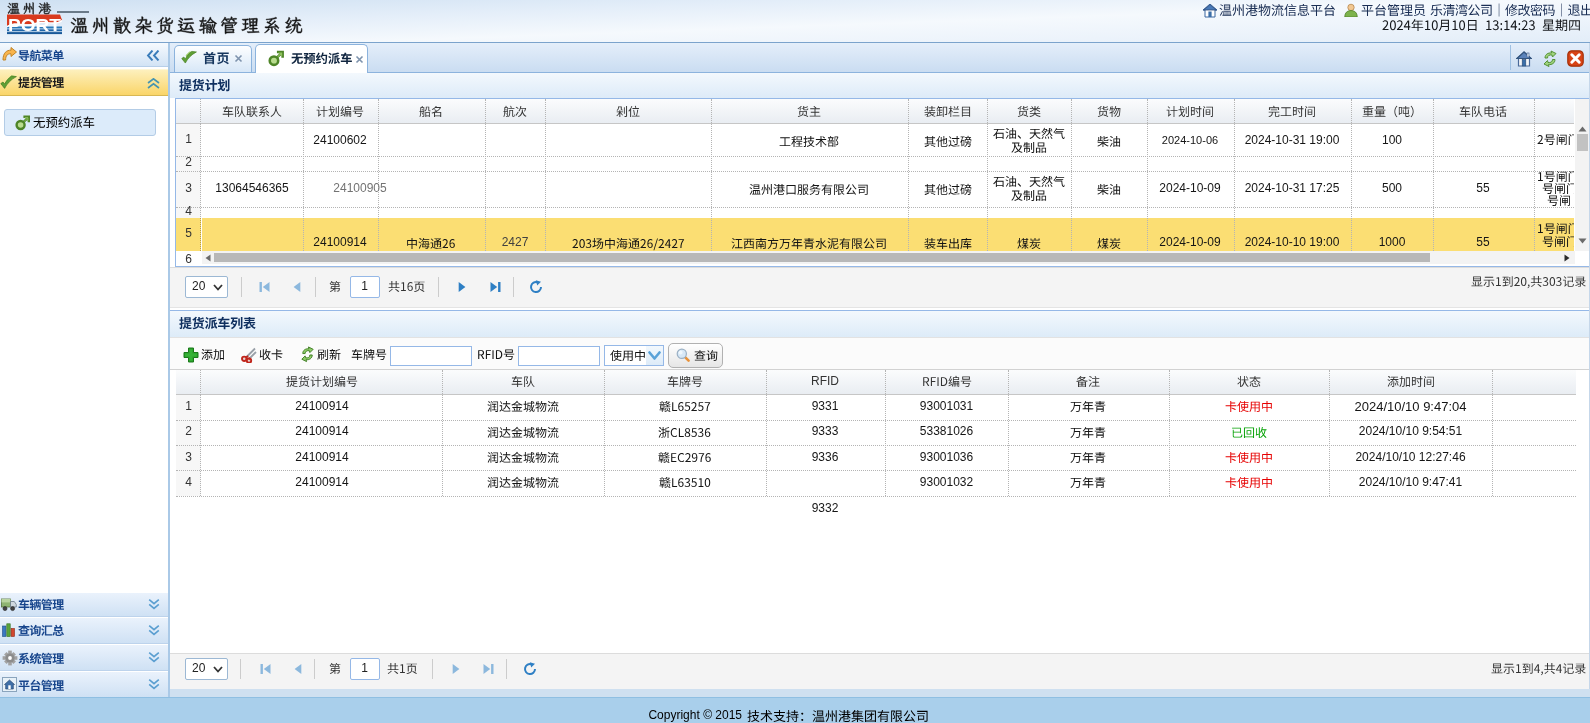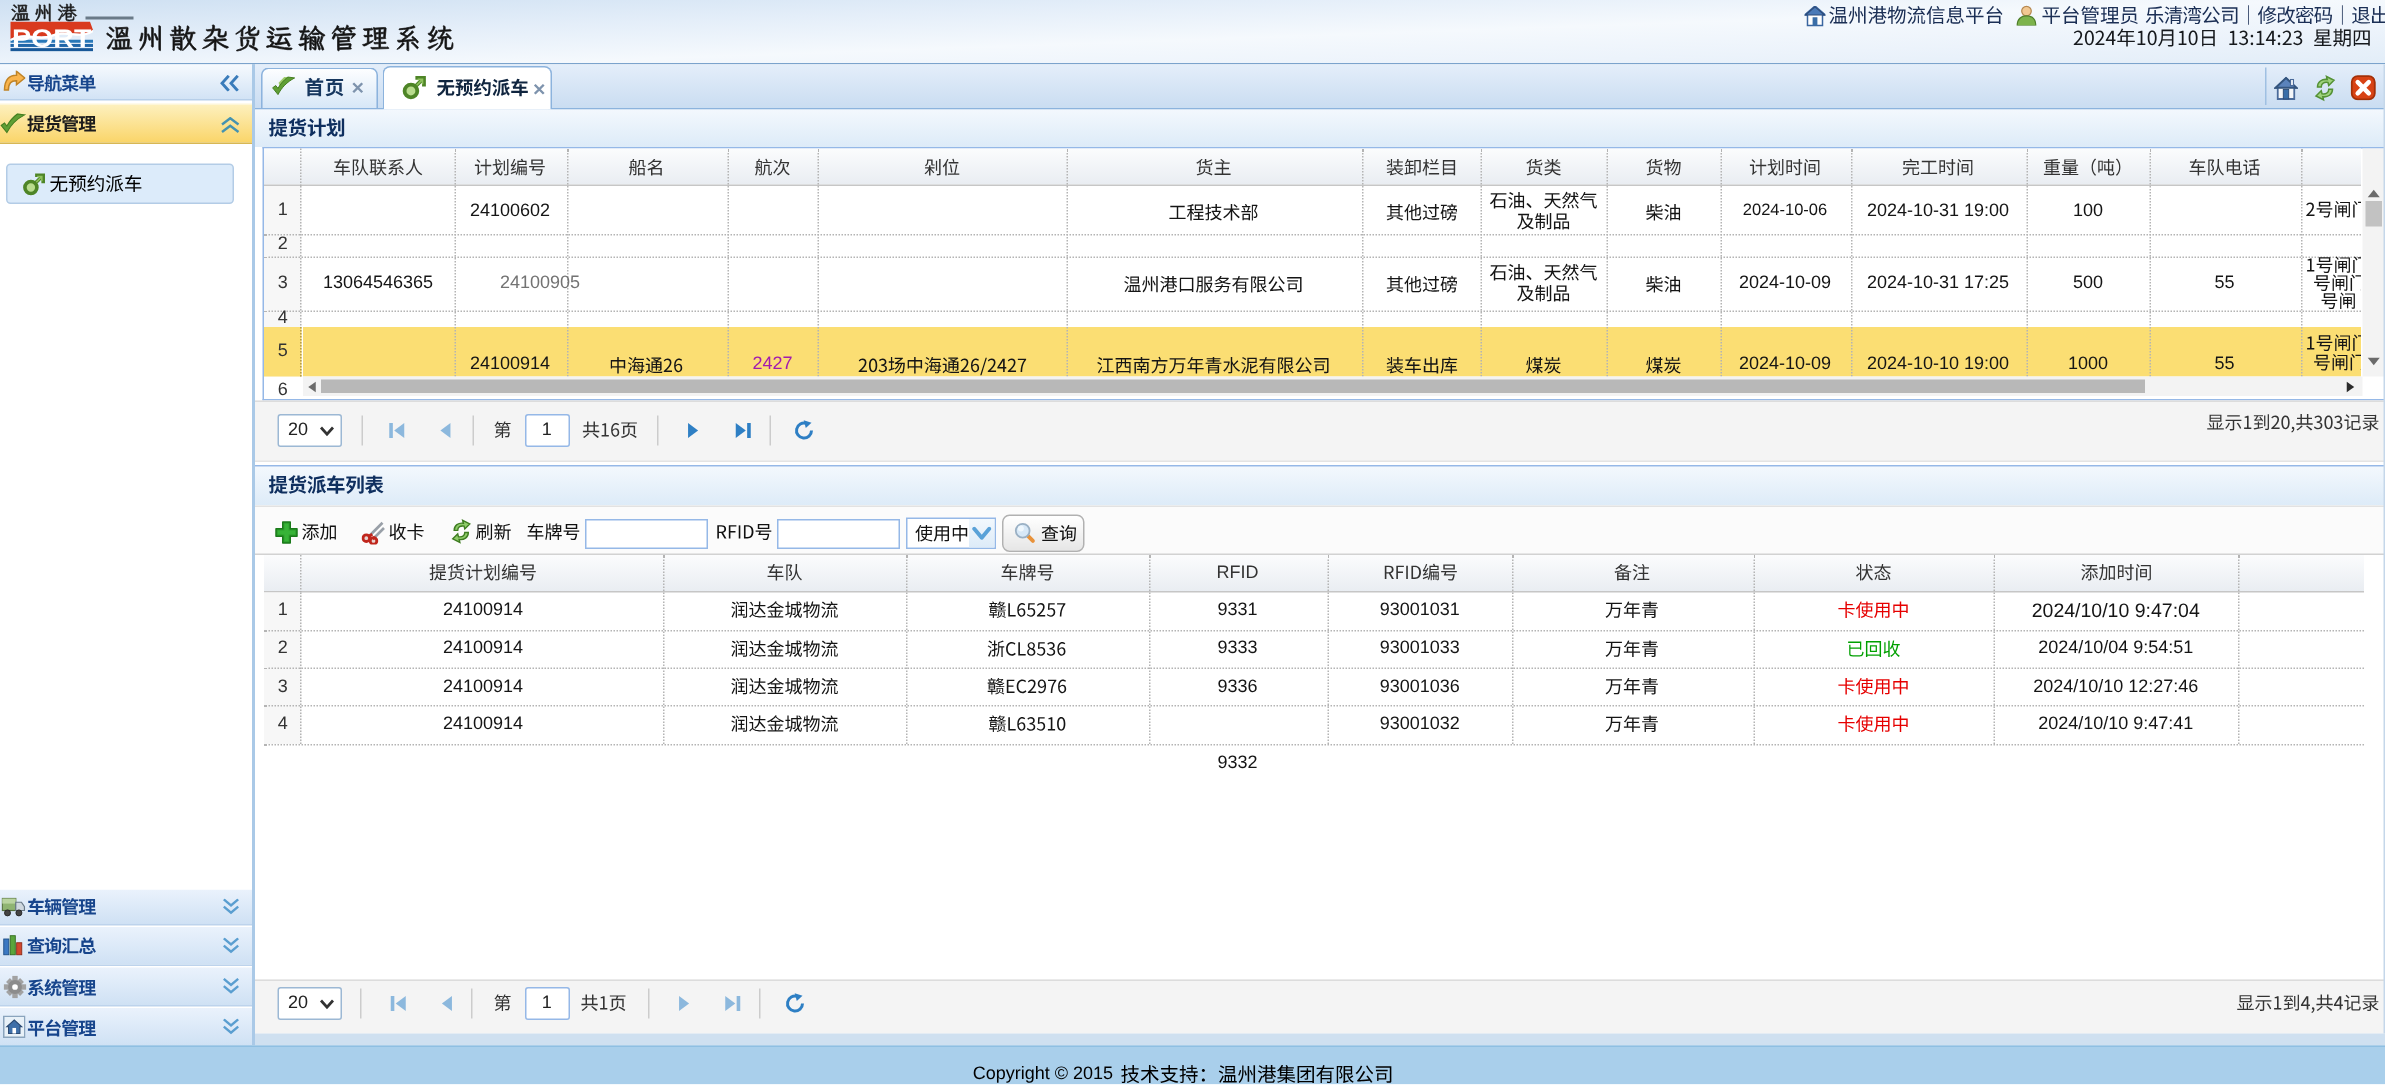--- a/index.html
+++ b/index.html
@@ -718,21 +718,21 @@
 <span class="txt" style="font-size:12px;color:#151515;line-height:15px;top:235.4px;left:340.0px;transform:translateX(-50%)">24100914</span>
 <svg class="s" style="left:406.3px;top:247.8px" width="1" height="1" fill="#151515">
       <g transform="scale(0.1200)">
         <use href="#qco"></use>
         <use href="#qcp" x="100"></use>
         <use href="#qcq" x="200"></use>
         <use href="#qK" x="300"></use>
         <use href="#qcr" x="356"></use>
       </g>
     </svg>
-<span class="txt" style="font-size:12px;color:#a21caf;line-height:15px;top:235.4px;left:515.0px;transform:translateX(-50%)">2427</span>
+<span class="txt" style="font-size:12px;color:#404040;line-height:15px;top:235.4px;left:515.0px;transform:translateX(-50%)">2427</span>
 <svg class="s" style="left:571.7px;top:247.8px" width="1" height="1" fill="#151515">
       <g transform="scale(0.1200)">
         <use href="#qK"></use>
         <use href="#qL" x="56"></use>
         <use href="#qR" x="111"></use>
         <use href="#qcs" x="166"></use>
         <use href="#qco" x="266"></use>
         <use href="#qcp" x="366"></use>
         <use href="#qcq" x="466"></use>
         <use href="#qK" x="566"></use>
@@ -959,36 +959,36 @@
         <use href="#qc7"></use>
         <use href="#qc8" x="100"></use>
         <use href="#qc5" x="164"></use>
         <use href="#qc9" x="218"></use>
         <use href="#qc6" x="274"></use>
         <use href="#qR" x="329"></use>
         <use href="#qcr" x="385"></use>
       </g>
     </svg>
 <span class="txt" style="font-size:12px;color:#151515;line-height:15px;top:424.1px;left:825.0px;transform:translateX(-50%)">9333</span>
-<span class="txt" style="font-size:12px;color:#151515;line-height:15px;top:424.1px;left:946.5px;transform:translateX(-50%)">93001033</span>
+<span class="txt" style="font-size:12px;color:#151515;line-height:15px;top:424.1px;left:946.5px;transform:translateX(-50%)">53381026</span>
 <svg class="s" style="left:1070.0px;top:436.5px" width="1" height="1" fill="#151515">
       <g transform="scale(0.1200)">
         <use href="#qcz"></use>
         <use href="#qN" x="100"></use>
         <use href="#qcA" x="200"></use>
       </g>
     </svg>
 <svg class="s" style="left:1231.0px;top:436.5px" width="1" height="1" fill="#00a000">
       <g transform="scale(0.1200)">
         <use href="#qda"></use>
         <use href="#qdb" x="100"></use>
         <use href="#qcI" x="200"></use>
       </g>
     </svg>
-<span class="txt" style="font-size:12px;color:#151515;line-height:15px;top:424.1px;left:1410.5px;transform:translateX(-50%)">2024/10/04 9:54:51</span>
+<span class="txt" style="font-size:12px;color:#151515;line-height:15px;top:424.1px;left:1410.5px;transform:translateX(-50%)">2024/10/10 9:54:51</span>
 <span class="txt" style="font-size:12px;color:#333333;line-height:15px;top:449.5px;left:188.5px;transform:translateX(-50%)">3</span>
 <span class="txt" style="font-size:12px;color:#151515;line-height:15px;top:449.5px;left:322.0px;transform:translateX(-50%)">24100914</span>
 <svg class="s" style="left:487.0px;top:461.9px" width="1" height="1" fill="#151515">
       <g transform="scale(0.1200)">
         <use href="#qc0"></use>
         <use href="#qc1" x="100"></use>
         <use href="#qc2" x="200"></use>
         <use href="#qc3" x="300"></use>
         <use href="#qp" x="400"></use>
         <use href="#qq" x="500"></use>

